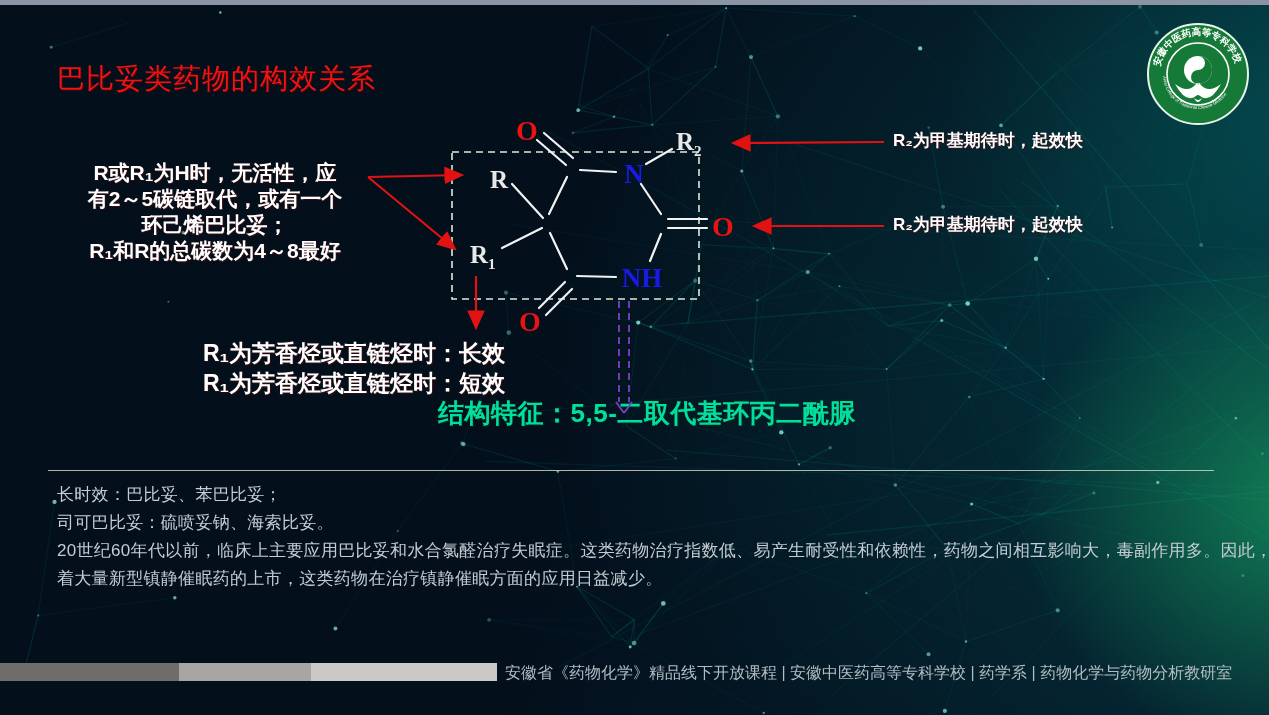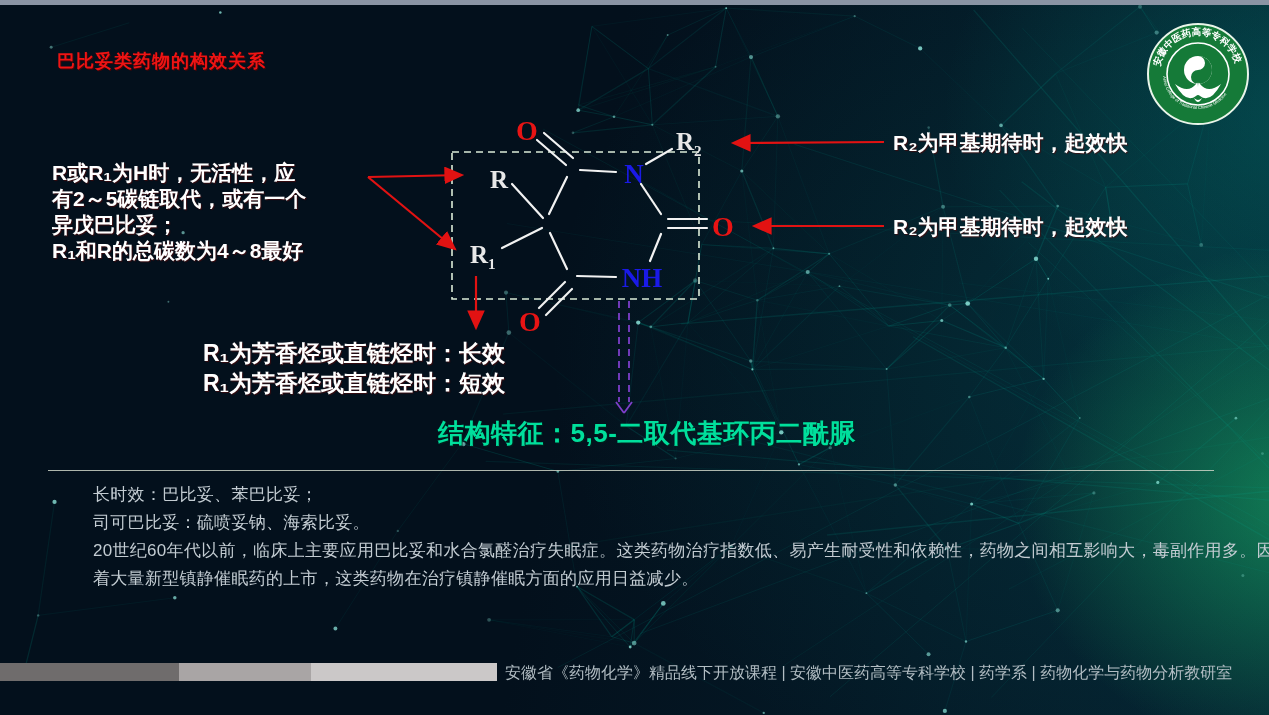--- a/index.html
+++ b/index.html
@@ -9,45 +9,45 @@
     background:
       radial-gradient(430px 380px at 103% 70%, rgba(30,210,115,0.50), rgba(30,210,115,0) 68%),
       radial-gradient(520px 430px at 103% 16%, rgba(0,170,150,0.26), rgba(0,170,150,0) 70%),
       radial-gradient(760px 620px at 88% 48%, rgba(0,130,125,0.16), rgba(0,130,125,0) 75%),
       linear-gradient(100deg,#03101c 45%, #052331 100%);
   }
   .abs{position:absolute;}
   .topbar{left:0;top:0;width:1269px;height:5px;background:#8a94a4;}
   #plexus,#lineart{left:0;top:0;pointer-events:none;}
   .title{
-    left:57px;top:49px;font-size:18px;font-weight:bold;color:#ee1414;
+    left:57px;top:60px;font-size:28px;font-weight:normal;color:#ee1414;
     letter-spacing:1px;text-shadow:1px 1px 0 rgba(90,0,0,.8);white-space:nowrap;
   }
   .left-block{
-    left:52px;top:160px;width:326px;text-align:left;color:#ffffff;
+    left:52px;top:160px;width:326px;text-align:center;color:#ffffff;
     font-size:21px;font-weight:bold;line-height:26px;white-space:nowrap;
     text-shadow:1px 1px 1px rgba(80,10,10,.7);
   }
-  .ann-right{color:#ffffff;font-size:21px;font-weight:bold;white-space:nowrap;
+  .ann-right{color:#ffffff;font-size:17px;font-weight:bold;white-space:nowrap;
     text-shadow:1px 1px 1px rgba(80,10,10,.7);}
   .ann-right-top{left:893px;top:129px;}
   .ann-right-mid{left:893px;top:213px;}
   .r1-block{
     left:148px;top:338px;width:412px;text-align:center;color:#ffffff;
     font-size:23px;font-weight:bold;line-height:30px;white-space:nowrap;
     text-shadow:1px 1px 1px rgba(80,10,10,.7);
   }
   .feature{
-    left:438px;top:416px;font-size:26px;font-weight:bold;color:#00df9c;
+    left:438px;top:396px;font-size:26px;font-weight:bold;color:#00df9c;
     white-space:nowrap;text-shadow:1px 1px 1px rgba(0,40,30,.8);letter-spacing:.5px;
   }
   .separator{left:48px;top:470px;width:1166px;height:1px;background:#ccd4c6;opacity:.85;}
   .summary{
     left:57px;top:481px;width:1170px;color:#c3ccd2;font-size:17px;
-    line-height:28px;letter-spacing:.3px;margin-left:36px;
+    line-height:28px;letter-spacing:.3px;
   }
   .summary div{white-space:nowrap;}
   .footer-bar{top:663px;height:18px;}
   .fb1{left:0;width:179px;background:#6f6c6c;}
   .fb2{left:179px;width:132px;background:#a9a5a5;}
   .fb3{left:311px;width:186px;background:#cbc8c8;}
   .footer-text{
     left:505px;top:663px;width:715px;text-align:right;color:#b2bdc3;
     font-size:16px;white-space:nowrap;
   }
@@ -399,21 +399,21 @@
       <circle cx="52" cy="48" r="14" fill="#ffffff"></circle>
       <path d="M52,34 a14,14 0 0 1 0,28 a7,7 0 0 1 0,-14 a7,7 0 0 0 0,-14" fill="#157a38"></path>
       <path d="M29,62 Q42,72 50,62 Q52,58 52,66 Q52,58 54,62 Q62,72 75,62 Q64,82 54,74 Q52,72 50,74 Q40,82 29,62 Z" fill="#ffffff"></path>
       <path d="M48,76 Q52,84 56,76 Q52,80 48,76 Z" fill="#ffffff"></path>
     </g>
   </svg>
 
   <div class="abs left-block">
     <div>R或R₁为H时，无活性，应</div>
     <div>有2～5碳链取代，或有一个</div>
-    <div>异戊巴比妥；</div>
+    <div>环己烯巴比妥；</div>
     <div>R₁和R的总碳数为4～8最好</div>
   </div>
 
   <div class="abs ann-right ann-right-top">R₂为甲基期待时，起效快</div>
   <div class="abs ann-right ann-right-mid">R₂为甲基期待时，起效快</div>
 
   <div class="abs r1-block">
     <div>R₁为芳香烃或直链烃时：长效</div>
     <div>R₁为芳香烃或直链烃时：短效</div>
   </div>

